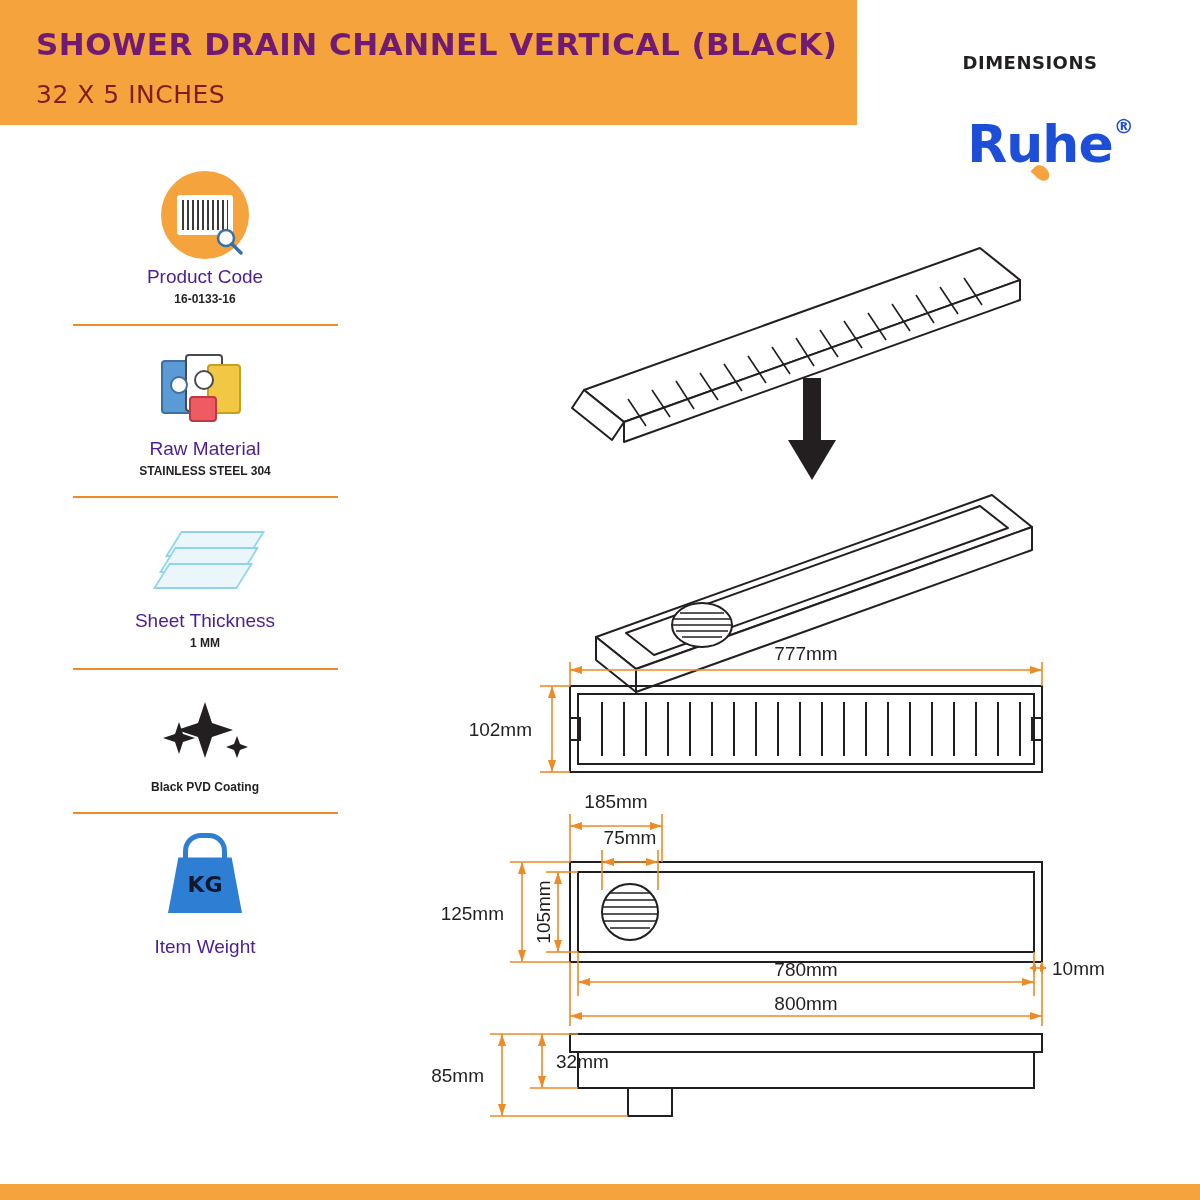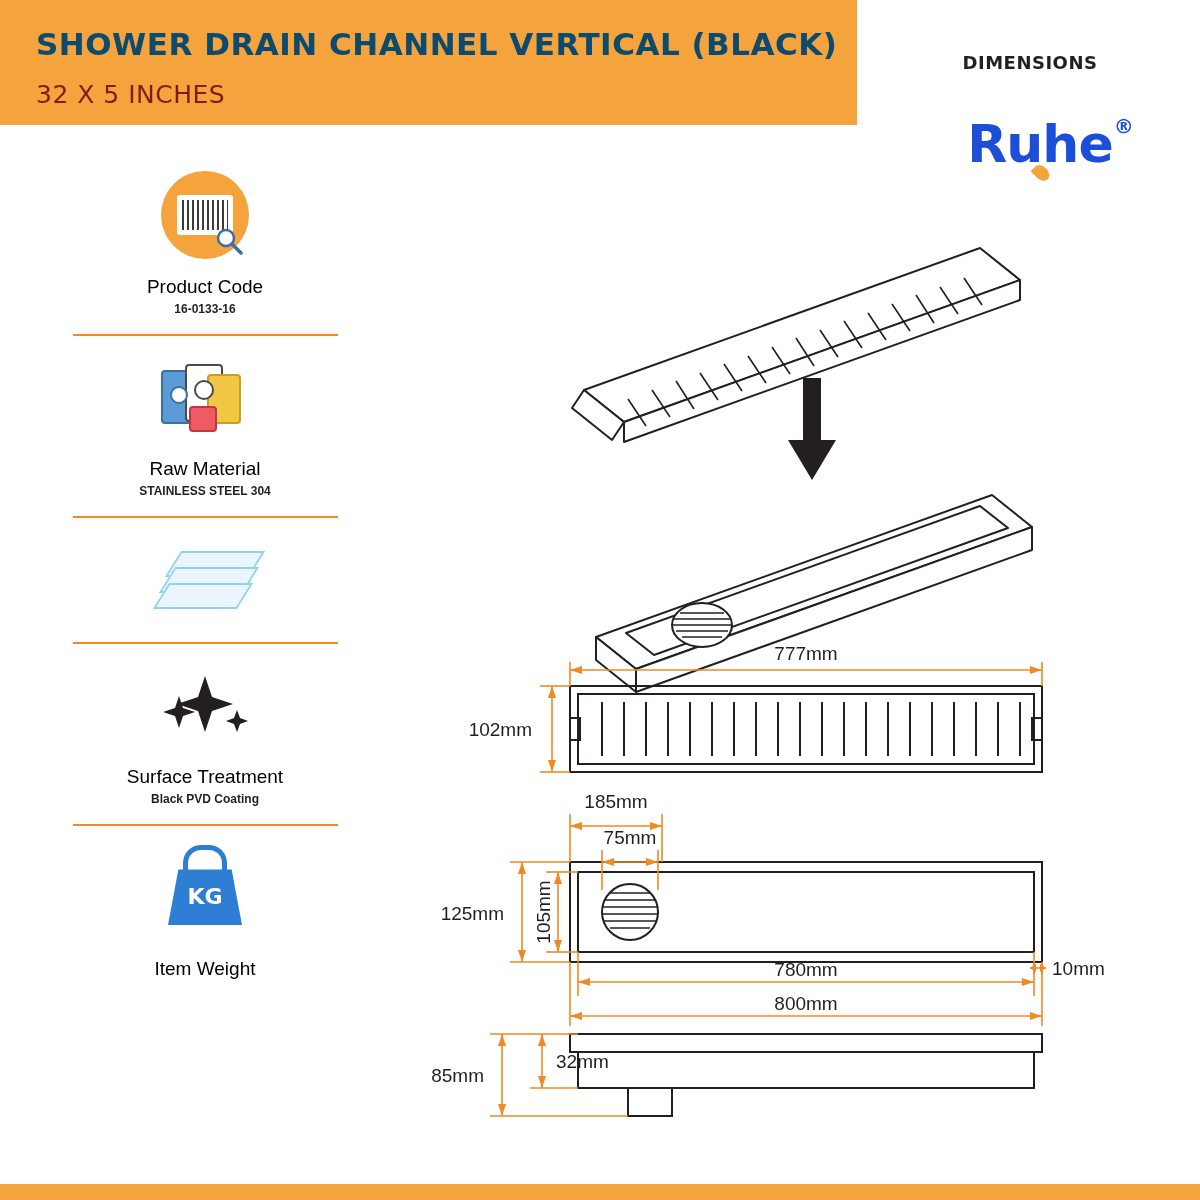--- a/index.html
+++ b/index.html
@@ -14,21 +14,21 @@
   .page{position:absolute;inset:0;}
 
   
   .header-band{
     position:absolute;left:0;top:0;width:857px;height:125px;
     background:#f5a33c;
   }
   .header-band .title{
     position:absolute;left:36px;top:26px;
     font-size:31px;font-weight:bold;letter-spacing:0.5px;
-    color:#0c4a6e;white-space:nowrap;
+    color:#701a75;white-space:nowrap;
     font-family:"DejaVu Sans", sans-serif;
   }
   .header-band .subtitle{
     position:absolute;left:36px;top:80px;
     font-size:25px;font-weight:normal;letter-spacing:0.5px;
     color:#7f1d1d;white-space:nowrap;
     font-family:"DejaVu Sans", sans-serif;
   }
   .dimensions-label{
     position:absolute;left:860px;top:52px;width:340px;
@@ -53,21 +53,21 @@
   .brand-drop{
     position:absolute;left:68px;top:46px;
     width:13px;height:18px;background:#f5a33c;
     border-radius:0 50% 50% 50%;
     transform:rotate(-45deg);
   }
 
   
   .info-col{position:absolute;left:60px;top:170px;width:290px;}
   .info-block{text-align:center;position:relative;}
-  .info-title{font-size:19px;color:#000000;margin-top:16px;}
+  .info-title{font-size:19px;color:#4c1d95;margin-top:6px;}
   .info-value{font-size:12px;font-weight:bold;color:#231f20;margin-top:4px;}
   .divider{
     width:265px;height:2px;background:#f08a24;margin:18px auto 16px auto;
   }
 
   .icon-wrap{height:90px;display:flex;align-items:center;justify-content:center;}
 
   .circle-icon{
     width:88px;height:88px;border-radius:50%;
     background:#f5a33c;position:relative;
@@ -102,21 +102,21 @@
   }
 
   
   .weight{
     position:relative;width:74px;height:66px;
     background:#2e7fd4;
     clip-path:polygon(14% 16%,86% 16%,100% 100%,0% 100%);
     display:flex;align-items:center;justify-content:center;
   }
   .weight .kg{
-    color:#ffffff;font-size:22px;font-weight:bold;margin-top:8px;
+    color:#0f172a;font-size:22px;font-weight:bold;margin-top:8px;
     font-family:"DejaVu Sans", sans-serif;
   }
   .weight-handle{
     position:absolute;left:50%;top:-14px;transform:translateX(-50%);
     width:34px;height:26px;border:5px solid #2e7fd4;border-bottom:none;
     border-radius:18px 18px 0 0;
   }
 
   
   .drawing{position:absolute;left:380px;top:150px;width:800px;height:1010px;}
@@ -182,32 +182,33 @@
     <div class="divider"></div>
 
     <div class="info-block">
       <div class="icon-wrap">
         <div class="sheets">
           <div class="sheet" style="left:16px;top:2px;"></div>
           <div class="sheet" style="left:10px;top:18px;"></div>
           <div class="sheet" style="left:4px;top:34px;"></div>
         </div>
       </div>
+      <div class="info-title">Sheet Thickness</div>
+      <div class="info-value">1 MM</div>
     </div>
     <div class="divider"></div>
 
     <div class="info-block">
       <div class="icon-wrap">
         <svg width="120" height="70" viewBox="0 0 120 70">
           <path d="M60 6 L67 27 L88 34 L67 41 L60 62 L53 41 L32 34 L53 27 Z" fill="#231f20"></path>
           <path d="M34 26 L38 38 L50 42 L38 46 L34 58 L30 46 L18 42 L30 38 Z" fill="#231f20"></path>
           <path d="M92 40 L95 48 L103 51 L95 54 L92 62 L89 54 L81 51 L89 48 Z" fill="#231f20"></path>
         </svg>
       </div>
-      <div class="info-title">Surface Treatment</div>
       <div class="info-value">Black PVD Coating</div>
     </div>
     <div class="divider"></div>
 
     <div class="info-block">
       <div class="icon-wrap" style="height:100px;">
         <div style="position:relative;">
           <div class="weight-handle"></div>
           <div class="weight">
             <span class="kg">KG</span>

